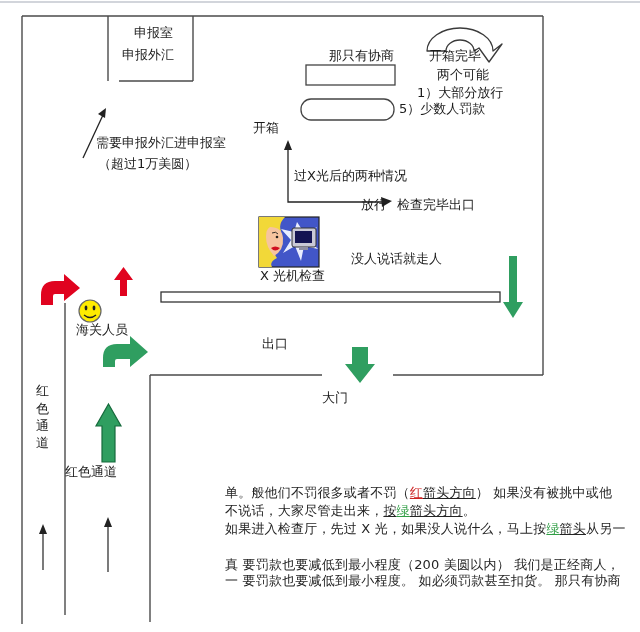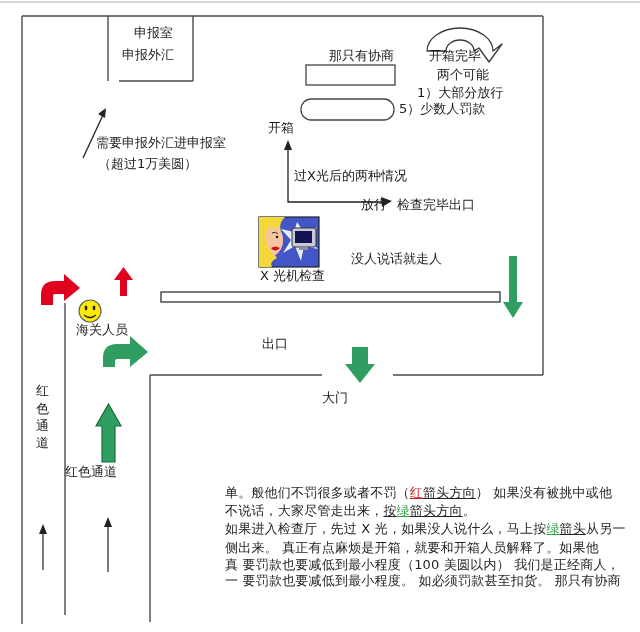--- a/index.html
+++ b/index.html
@@ -87,38 +87,37 @@
 
   <div class="lbl" style="left:134px;top:26px">申报室</div>
   <div class="lbl" style="left:122px;top:48px">申报外汇</div>
   <div class="lbl" style="left:96px;top:136px">需要申报外汇进申报室</div>
   <div class="lbl" style="left:98px;top:157px">（超过1万美圆）</div>
   <div class="lbl" style="left:329px;top:49px">那只有协商</div>
   <div class="lbl" style="left:429px;top:49px">开箱完毕</div>
   <div class="lbl" style="left:437px;top:68px">两个可能</div>
   <div class="lbl" style="left:417px;top:86px">1）大部分放行</div>
   <div class="lbl" style="left:399px;top:102px">5）少数人罚款</div>
-  <div class="lbl" style="left:268px;top:121px">开箱</div>
+  <div class="lbl" style="left:253px;top:121px">开箱</div>
   <div class="lbl" style="left:294px;top:169px">过X光后的两种情况</div>
   <div class="lbl" style="left:361px;top:198px">放行</div>
   <div class="lbl" style="left:397px;top:198px">检查完毕出口</div>
   <div class="lbl" style="left:260px;top:269px">X 光机检查</div>
   <div class="lbl" style="left:351px;top:252px">没人说话就走人</div>
   <div class="lbl" style="left:76px;top:323px">海关人员</div>
   <div class="lbl vert" style="left:34px;top:374px">红色通道</div>
   <div class="lbl" style="left:65px;top:465px">红色通道</div>
   <div class="lbl" style="left:262px;top:337px">出口</div>
   <div class="lbl" style="left:322px;top:391px">大门</div>
 
   <div class="note-line" style="left:225px;top:484px">
     <span>单。般他们不罚很多或者不罚（</span><span class="u" style="color: rgb(204, 34, 34);">红</span><span class="u">箭头方向</span><span>）  如果没有被挑中或他</span>
   </div>
   <div class="note-line" style="left:225px;top:520px">
     <span>如果进入检查厅，先过 X 光，如果没人说什么，马上按</span><span class="u" style="color: rgb(47, 158, 68);">绿</span><span class="u">箭头</span><span>从另一</span>
   </div>
   <div class="note-line" style="left:225px;top:502px">
     <span>不说话，大家尽管走出来，</span><span class="u">按</span><span class="u" style="color: rgb(47, 158, 68);">绿</span><span class="u">箭头方向</span><span>。</span>
   </div>
-  <div class="note-line" style="left:225px;top:539px">侧出来。  真正有点麻烦是开箱，就要和开箱人员解释了。如果他</div>
-  <div class="note-line" style="left:225px;top:556px">真 要罚款也要减低到最小程度（100 美圆以内）  我们是正经商人，</div>
+  <div class="note-line" style="left:225px;top:556px">真 要罚款也要减低到最小程度（200 美圆以内）  我们是正经商人，</div>
   <div class="note-line" style="left:225px;top:572px">一 要罚款也要减低到最小程度。  如必须罚款甚至扣货。  那只有协商</div>
 
 </div>
 
 </body></html>

